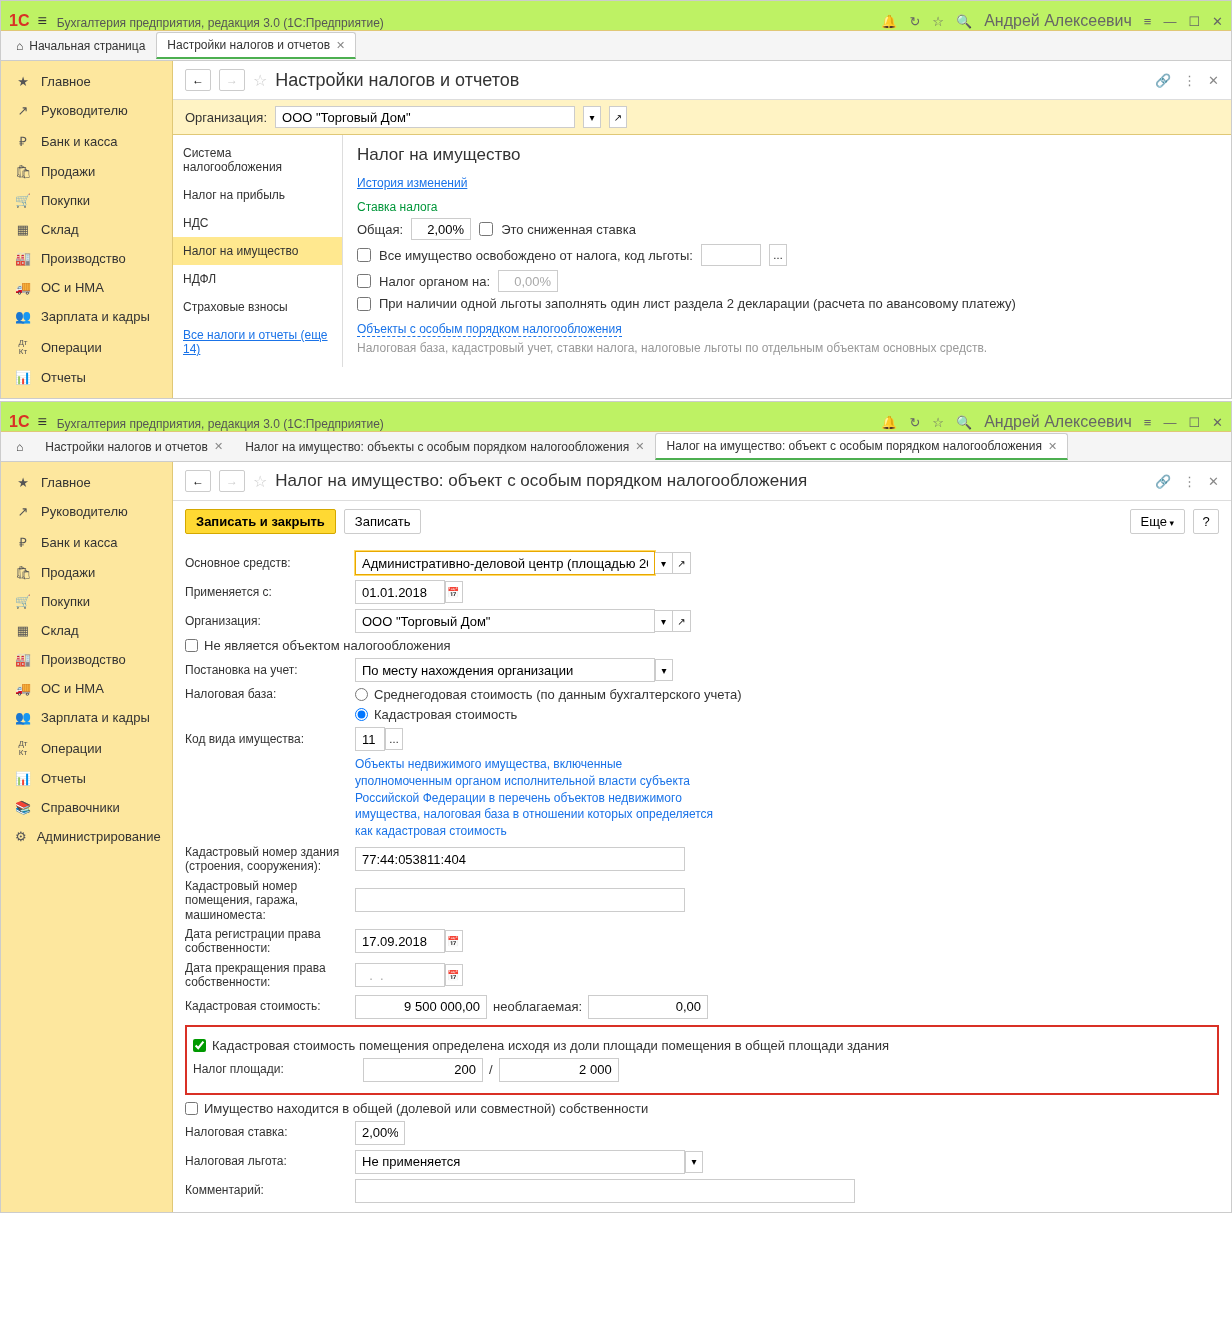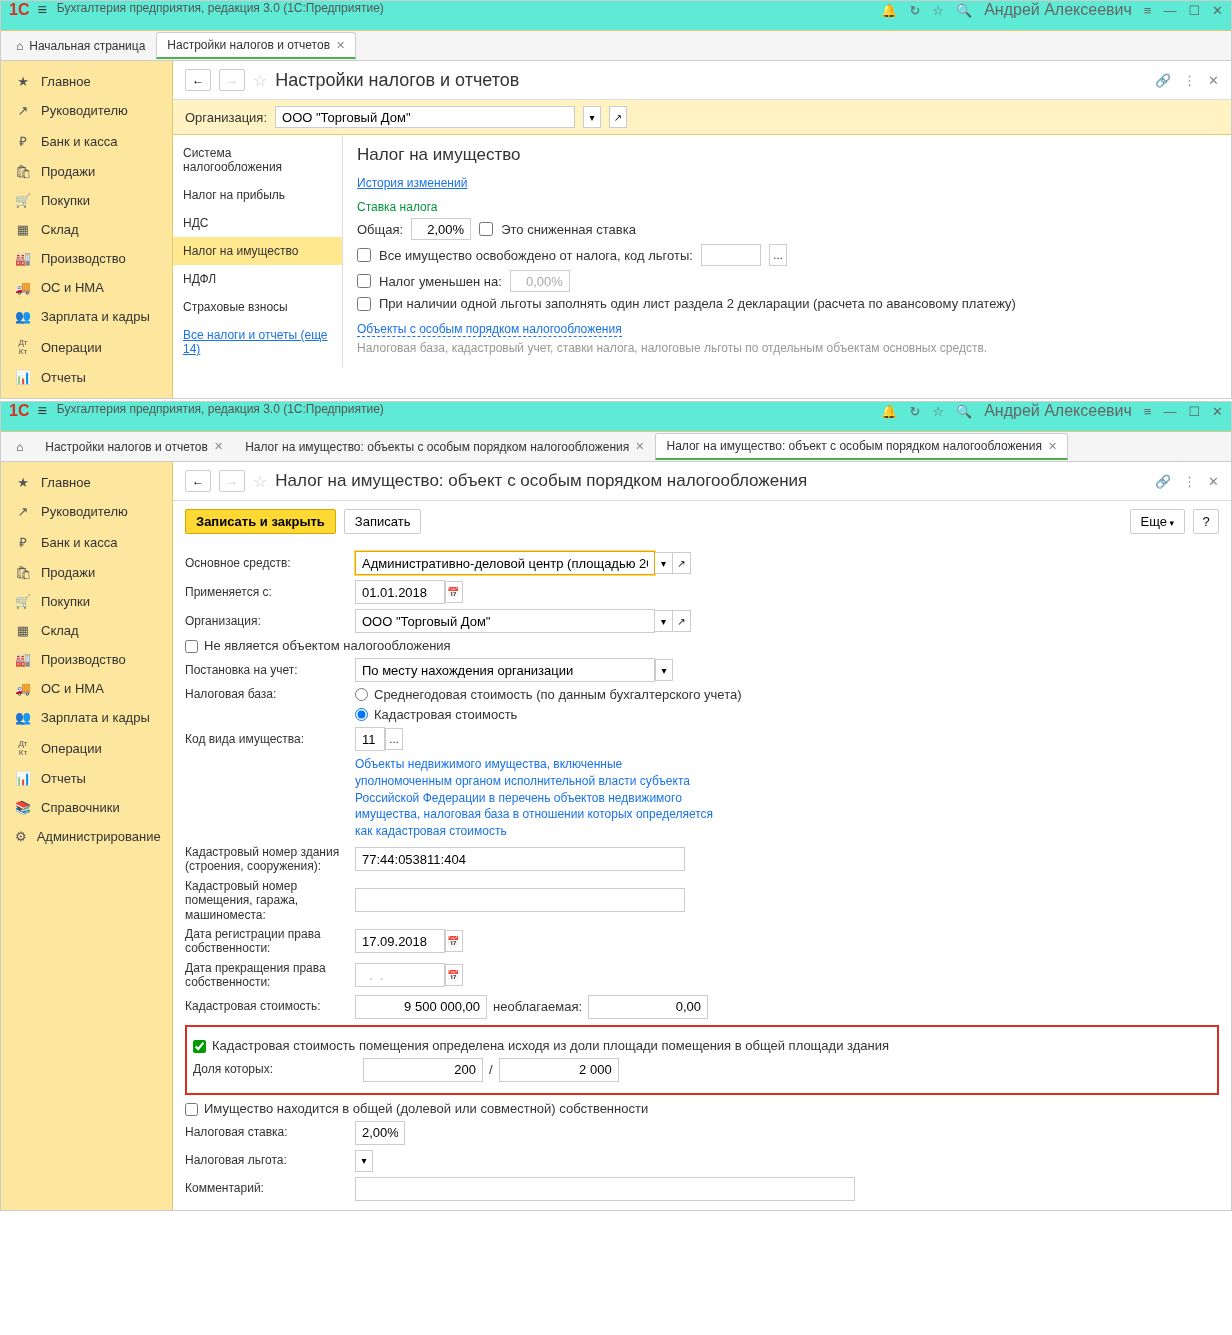--- a/index.html
+++ b/index.html
@@ -1,21 +1,21 @@
 <!DOCTYPE html>
 <html><head>
 <meta charset="utf-8">
 <style>
 * { box-sizing: border-box; margin: 0; padding: 0; font-family: Arial, sans-serif; }
 body { background: #fff; font-size: 13px; color: #333; }
 
 .window { border: 1px solid #ccc; margin-bottom: 2px; }
 
 
-.titlebar { background: #5eead4; height: 30px; display: flex; align-items: flex-start; padding: 0 8px; border-bottom: 1px solid #e0c876; }
+.titlebar { background: #bef264; height: 30px; display: flex; align-items: flex-end; padding: 0 8px; border-bottom: 1px solid #e0c876; }
 .logo { color: #d93025; font-weight: bold; font-size: 16px; margin-right: 8px; }
 .hamburger { font-size: 16px; margin-right: 10px; cursor: pointer; }
 .title-text { flex: 1; color: #555; font-size: 12px; }
 .titlebar-icons { display: flex; gap: 12px; align-items: center; }
 .titlebar-icons span { cursor: pointer; color: #666; }
 .user-name { font-size: 16px; color: #555; }
 
 
 .tabrow { background: #f5f5f5; height: 30px; display: flex; align-items: center; border-bottom: 1px solid #ccc; padding: 0 4px; }
 .tab { padding: 5px 10px; font-size: 12px; border: 1px solid transparent; cursor: pointer; display: flex; align-items: center; gap: 6px; border-radius: 3px 3px 0 0; }
@@ -71,21 +71,21 @@
 .btn.round { width: 26px; padding: 4px 0; text-align: center; }
 
 .form-area { padding: 4px 12px; }
 .form-row { display: flex; align-items: center; margin: 5px 0; font-size: 13px; }
 .form-label { width: 170px; color: #333; font-size: 12px; line-height: 1.2; }
 .form-input { border: 1px solid #ccc; padding: 3px 6px; height: 24px; font-size: 13px; }
 .form-input.hl { border: 1px solid #e8a800; box-shadow: 0 0 0 1px #ffd966; }
 .inline-btns { display: flex; }
 .inline-btns .dropdown-btn { border-left: none; }
 .radio-row { display: flex; align-items: center; gap: 6px; margin: 3px 0 3px 170px; font-size: 13px; }
-.check-row { display: flex; align-items: flex-end; gap: 6px; margin: 5px 0; font-size: 13px; }
+.check-row { display: flex; align-items: center; gap: 6px; margin: 5px 0; font-size: 13px; }
 .blue-help { color: #1a73e8; font-size: 12px; line-height: 1.4; max-width: 360px; margin-left: 170px; }
 .red-box { border: 2px solid #d93025; padding: 6px; margin: 6px 0; }
 .check-green { accent-color: #090; }
 </style>
 </head>
 <body>
 
 <div class="window">
   <div class="titlebar">
     <span class="logo">1C</span>
@@ -205,21 +205,21 @@
             <span>Это сниженная ставка</span>
           </div>
           <div class="row">
             <input type="checkbox" style="">
             <span>Все имущество освобождено от налога, код льготы:</span>
             <input type="text" style="width: 60px;">
             <button class="dropdown-btn">…</button>
           </div>
           <div class="row">
             <input type="checkbox" style="">
-            <span>Налог уменьшен на:</span>
+            <span>Налог органом на:</span>
             <input type="text" class="num-input" style="color: rgb(170, 170, 170);" value="0,00%">
           </div>
           <div class="row">
             <input type="checkbox" style="">
             <span>При наличии одной льготы заполнять один лист раздела 2 декларации (расчета по авансовому платежу)</span>
           </div>
           <div style="margin-top:10px">
             <a class="link link-dotted">Объекты с особым порядком налогообложения</a>
           </div>
           <div class="gray-text">Налоговая база, кадастровый учет, ставки налога, налоговые льготы по отдельным объектам основных средств.</div>
@@ -414,37 +414,38 @@
           <span style="margin:0 6px">необлагаемая:</span>
           <input class="form-input" style="width: 120px; text-align: right;" value="0,00">
         </div>
 
         <div class="red-box">
           <div class="check-row">
             <input type="checkbox" checked="" class="check-green" style="">
             <span>Кадастровая стоимость помещения определена исходя из доли площади помещения в общей площади здания</span>
           </div>
           <div class="form-row">
-            <span class="form-label">Доля которых:</span>
+            <span class="form-label">Налог площади:</span>
             <input class="form-input" style="width: 120px; text-align: right;" value="200">
             <span style="margin:0 6px">/</span>
             <input class="form-input" style="width: 120px; text-align: right;" value="2 000">
           </div>
         </div>
 
         <div class="check-row">
           <input type="checkbox" style="">
           <span>Имущество находится в общей (долевой или совместной) собственности</span>
         </div>
         <div class="form-row">
           <span class="form-label">Налоговая ставка:</span>
           <input class="form-input" style="width: 50px; text-align: right;" value="2,00%">
         </div>
         <div class="form-row">
           <span class="form-label">Налоговая льгота:</span>
+          <input class="form-input" style="width: 330px;" value="Не применяется">
           <button class="dropdown-btn">▾</button>
         </div>
         <div class="form-row">
           <span class="form-label">Комментарий:</span>
           <input class="form-input" style="width: 500px;">
         </div>
       </div>
     </div>
   </div>
 </div>

